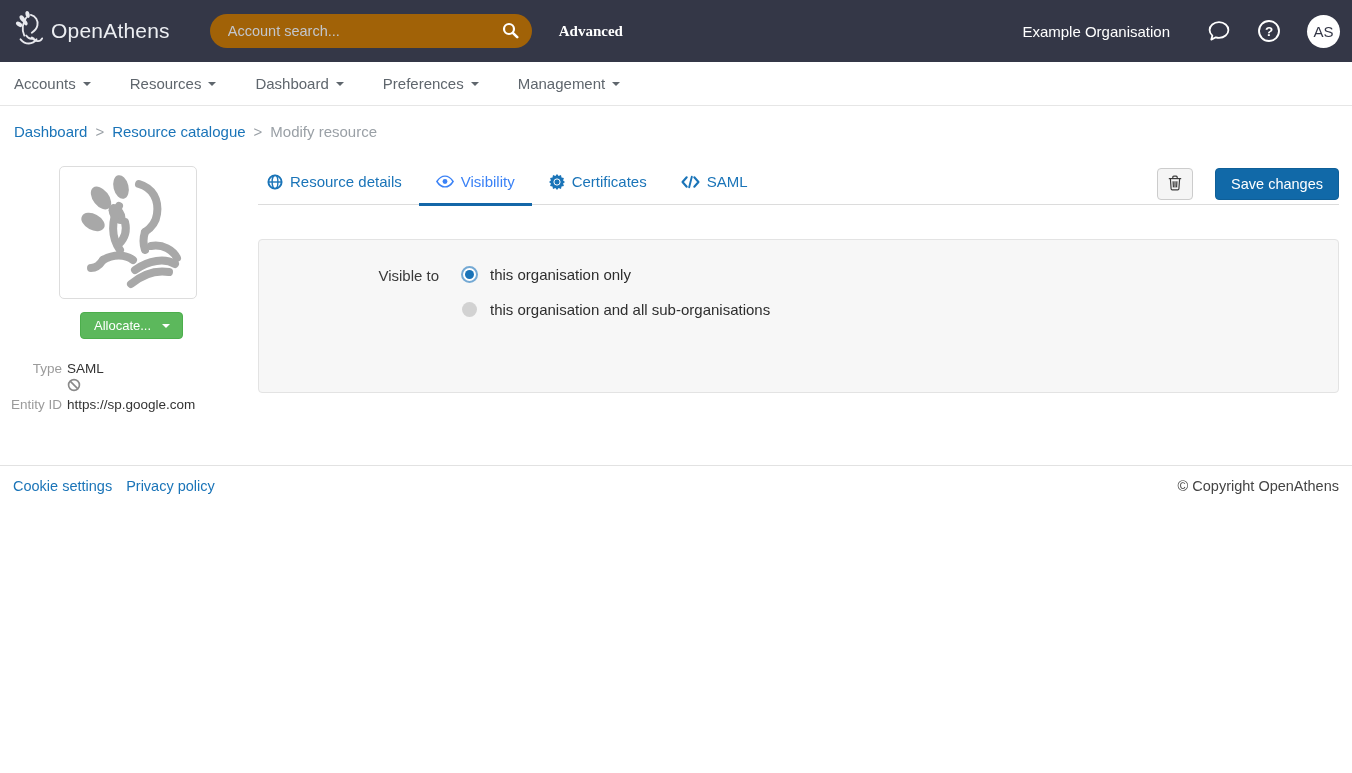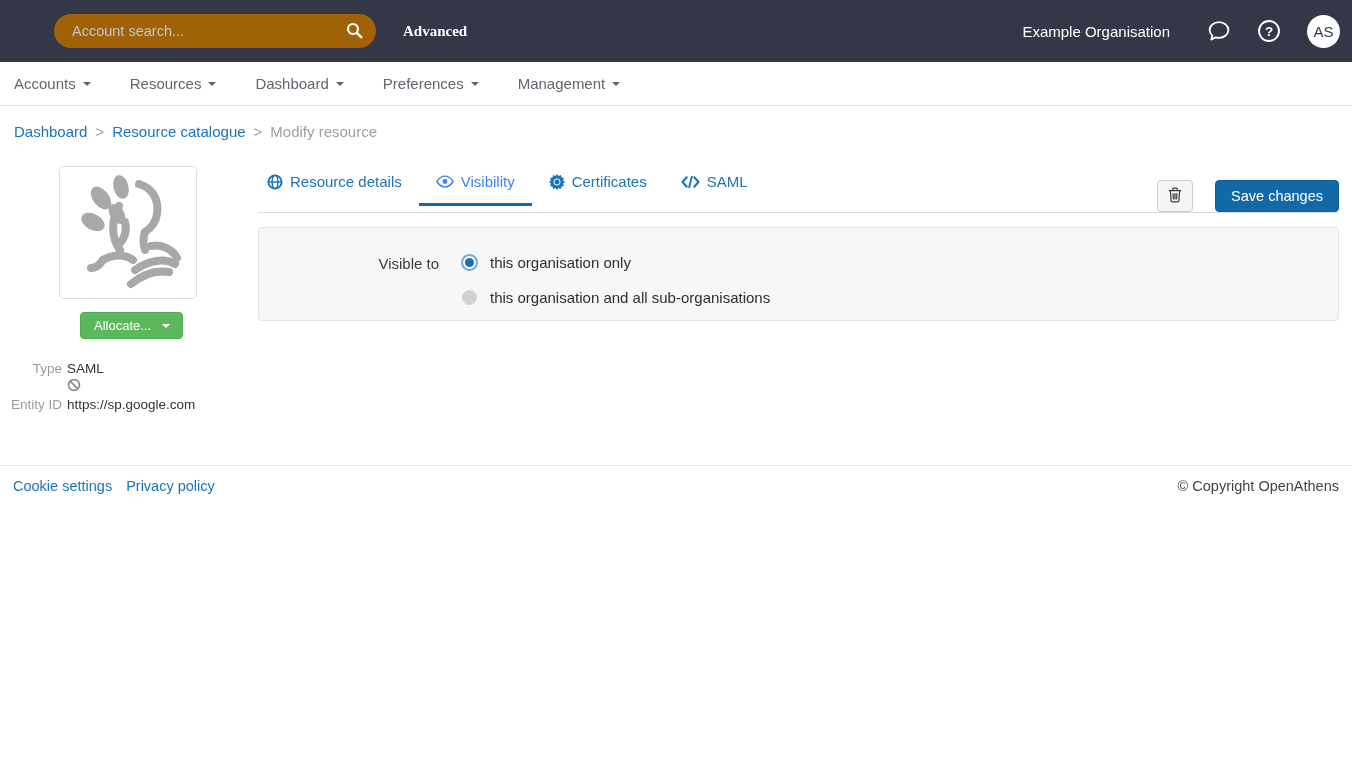--- a/index.html
+++ b/index.html
@@ -42,45 +42,65 @@
   .meta-value { margin-left:5px; color:#333; }
   .meta-icon-row { margin:1px 0 4px 67px; line-height:0; }
 
   .main { flex:1; margin-right:13px; padding-top:8px; }
   .main-header { display:flex; justify-content:space-between; align-items:flex-start; border-bottom:1px solid #dcdcdc; }
   .tabs { display:flex; margin-left:-8px; }
   .tab { position:relative; display:flex; align-items:center; gap:7px; color:#1a74b8; font-size:15px; padding:12px 17px 14px; cursor:pointer; white-space:nowrap; }
   .tab .tab-icon { line-height:0; }
   .tab.active { color:#3b82f6; cursor:default; }
   .tab.active::after { content:""; position:absolute; left:0; right:0; bottom:-2px; height:3px; background:#1467a8; }
-  .actions { display:flex; gap:22px; margin-top:19px;padding-left:46px; }
+  .actions { display:flex; gap:22px; margin-top:7px;padding-left:46px; }
   .trash-btn { width:36px; height:32px; background:#f5f5f5; border:1px solid #ccc; border-radius:4px; cursor:pointer; display:flex; align-items:center; justify-content:center; }
   .save-btn { height:32px; background:#1169a8; color:#fff; border:1px solid #0f5f98; border-radius:4px; padding:0 15px; font-size:14.5px; cursor:pointer; font-family:"Liberation Sans",sans-serif; }
 
   
-  .panel { margin-top:14px; background:#f7f7f7; border:1px solid #e3e3e3; border-radius:4px; height:94px; padding-top:26px; }
+  .panel { margin-top:34px; background:#f7f7f7; border:1px solid #e3e3e3; border-radius:4px; height:154px; padding-top:26px; }
   .panel-row { display:flex; }
   .panel-label { width:180px; text-align:right; color:#3a3a3a; font-size:15px; padding-top:1px; flex:none; }
   .options { margin-left:22px; }
   .option { display:flex; align-items:center; margin-bottom:18px; cursor:pointer; }
   .radio-sel { width:17px; height:17px; border-radius:50%; border:2px solid #74a9d4; background:#fff; display:flex; align-items:center; justify-content:center; flex:none; }
   .radio-sel .dot { width:9px; height:9px; border-radius:50%; background:#1a73b8; }
   .radio-unsel { width:15px; height:15px; border-radius:50%; background:#d2d2d2; flex:none; margin:1px; }
   .option-label { margin-left:12px; font-size:15px; color:#2e2e2e; }
 
   
   .footer { border-top:1px solid #e2e2e2; padding:12px 13px; display:flex; align-items:center; font-size:14.5px; }
   .footer a { color:#1a74b8; text-decoration:none; margin-right:14px; cursor:pointer; }
   .footer-spacer { flex:1; }
   .copyright { color:#444; }
 </style>
 </head>
 <body>
 
 <header class="topbar">
+  <div class="brand">
+    <span>
+      <svg width="30" height="38" viewBox="0 0 32 40">
+        <g fill="#e8e9ee">
+          <ellipse cx="9" cy="9" rx="2.4" ry="4" transform="rotate(-35 9 9)"></ellipse>
+          <ellipse cx="14.5" cy="4.5" rx="2.2" ry="3.8" transform="rotate(-12 14.5 4.5)"></ellipse>
+          <ellipse cx="5.5" cy="15" rx="2.3" ry="3.8" transform="rotate(-55 5.5 15)"></ellipse>
+          <ellipse cx="12" cy="13" rx="2" ry="3.4" transform="rotate(-30 12 13)"></ellipse>
+        </g>
+        <g fill="none" stroke="#e8e9ee" stroke-width="2" stroke-linecap="round">
+          <path d="M11 27 C8 21 9 13 13 8"></path>
+          <path d="M18 5 C23 6 26 11 25 16 C24.4 19 22 22 19 24"></path>
+          <path d="M7 31 C12 37 20 37 24 31"></path>
+          <path d="M19 29 C23 34 28 34 30 30"></path>
+          <path d="M13 27 C15 30 18 31 21 30"></path>
+        </g>
+      </svg>
+    </span>
+    <span>OpenAthens</span>
+  </div>
 
   <div class="search-wrap">
     <input class="search-input" type="text" placeholder="Account search..." style="">
     <button class="search-btn">
       <span>
         <svg width="17" height="17" viewBox="0 0 17 17">
           <circle cx="7" cy="7" r="5" fill="none" stroke="#fff" stroke-width="2.2"></circle>
           <line x1="10.8" y1="10.8" x2="15.2" y2="15.2" stroke="#fff" stroke-width="2.6" stroke-linecap="round"></line>
         </svg>
       </span>

